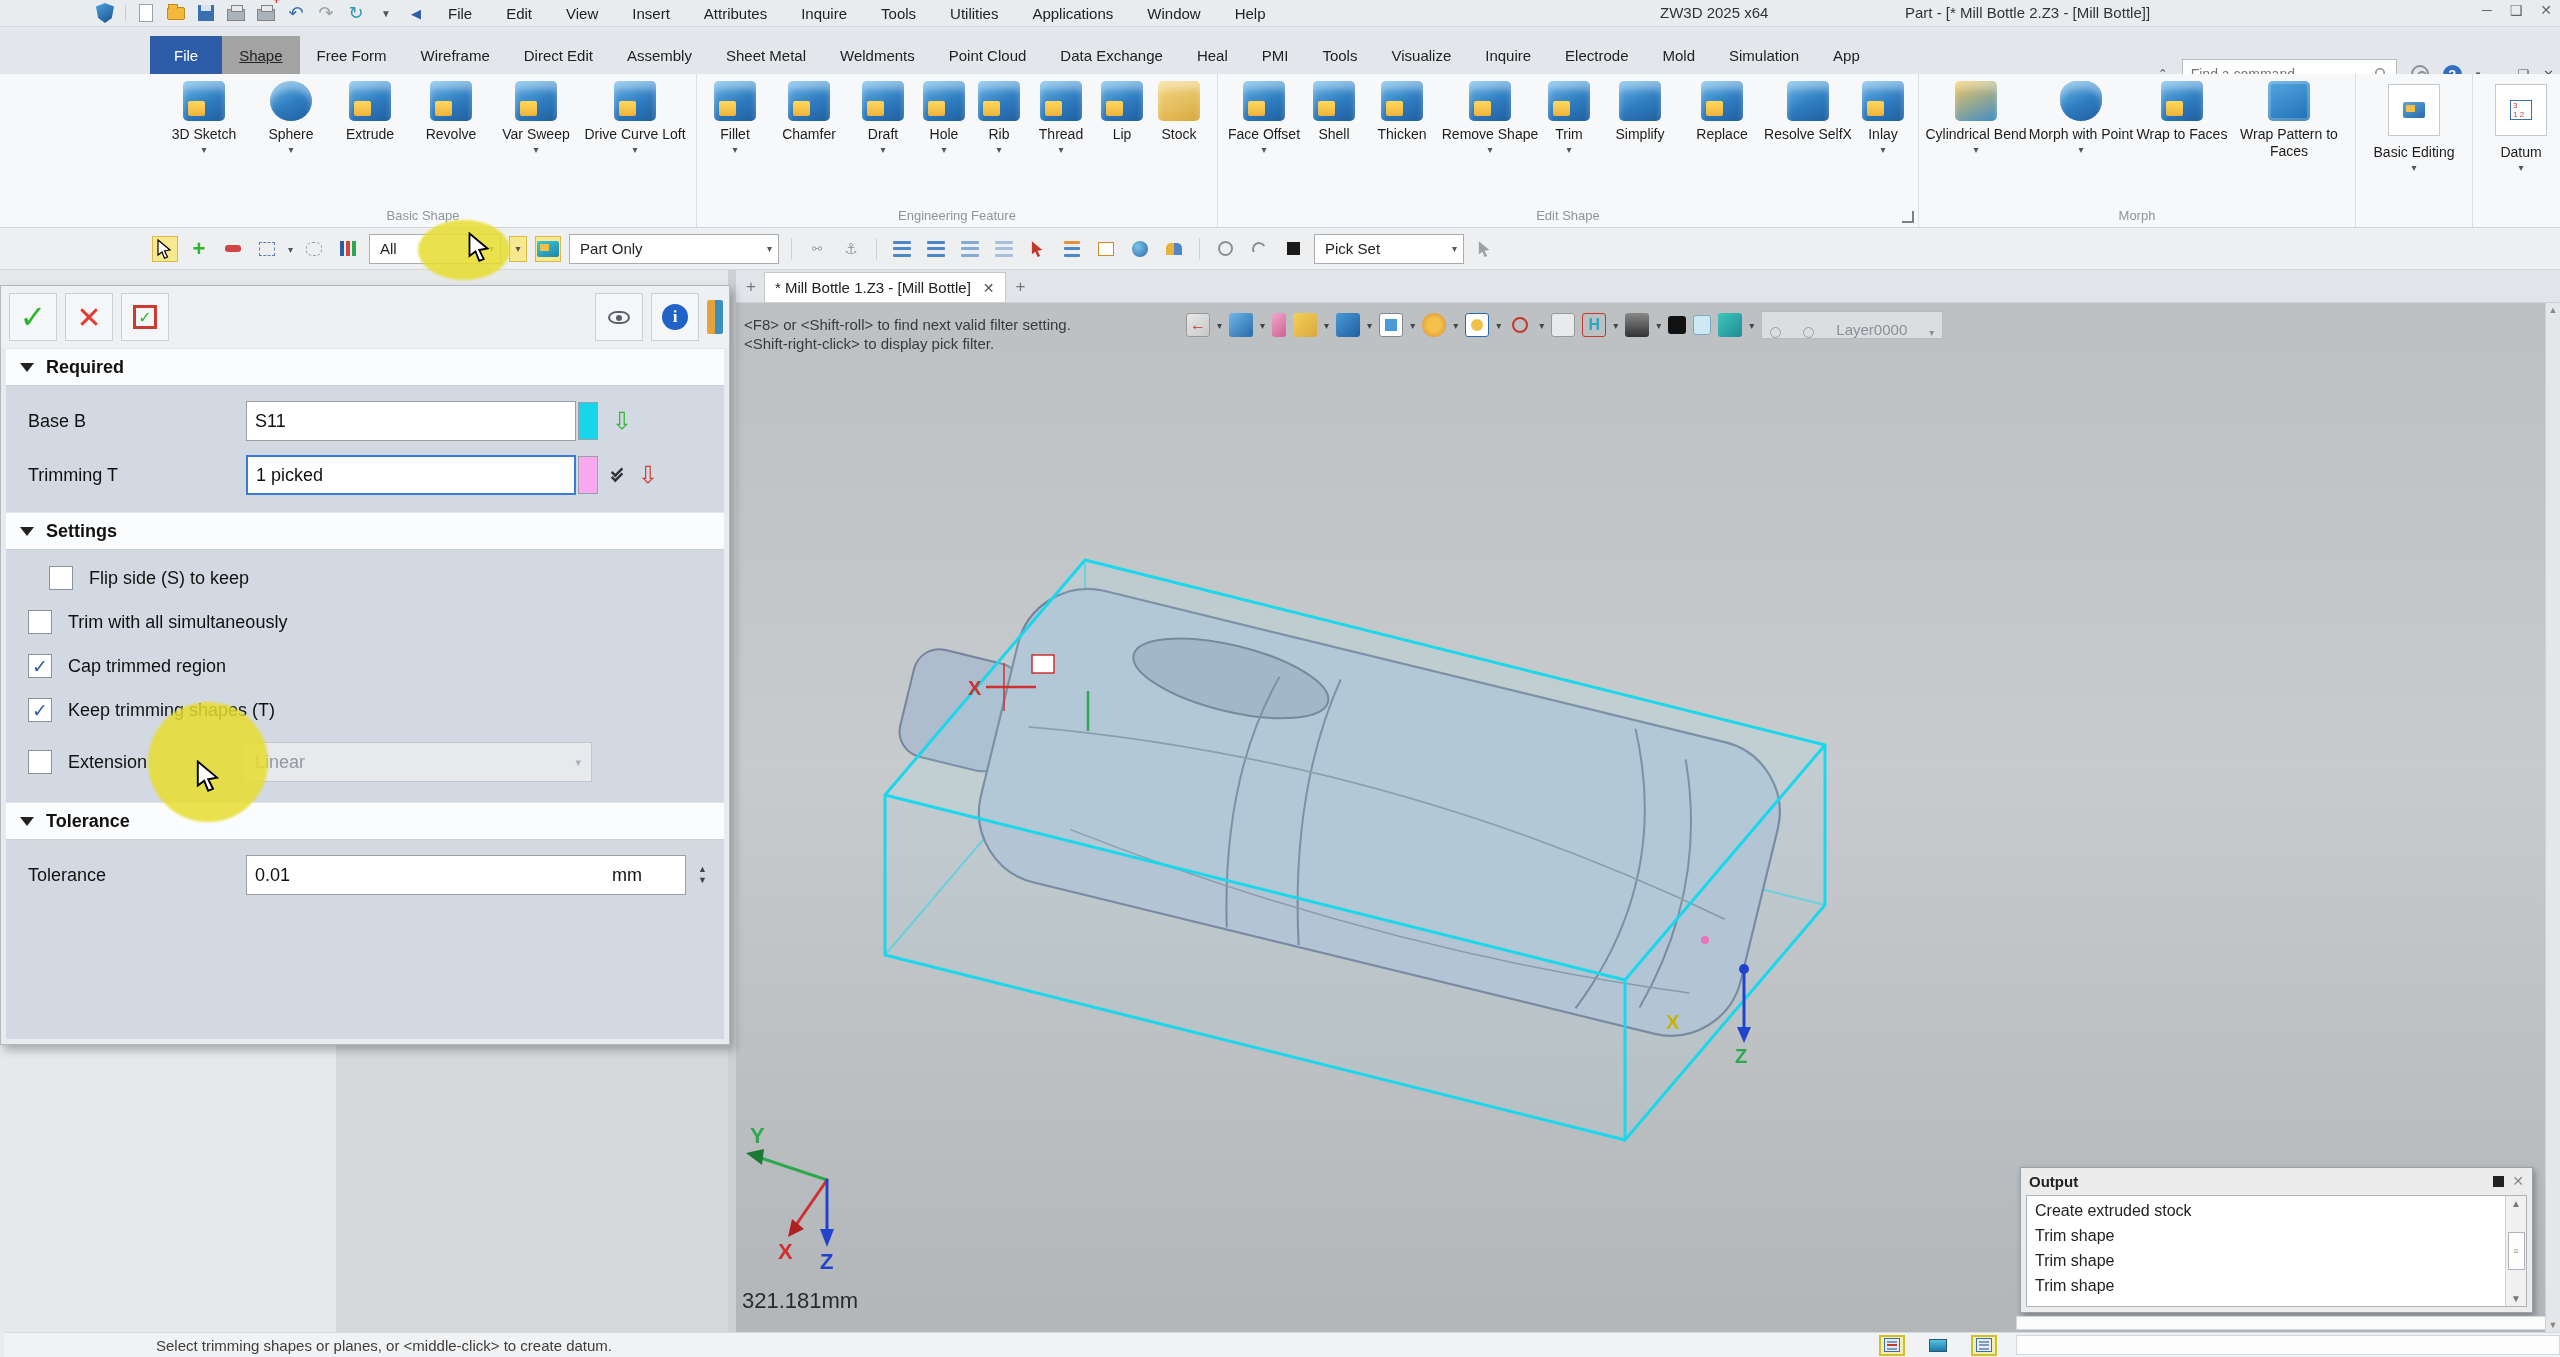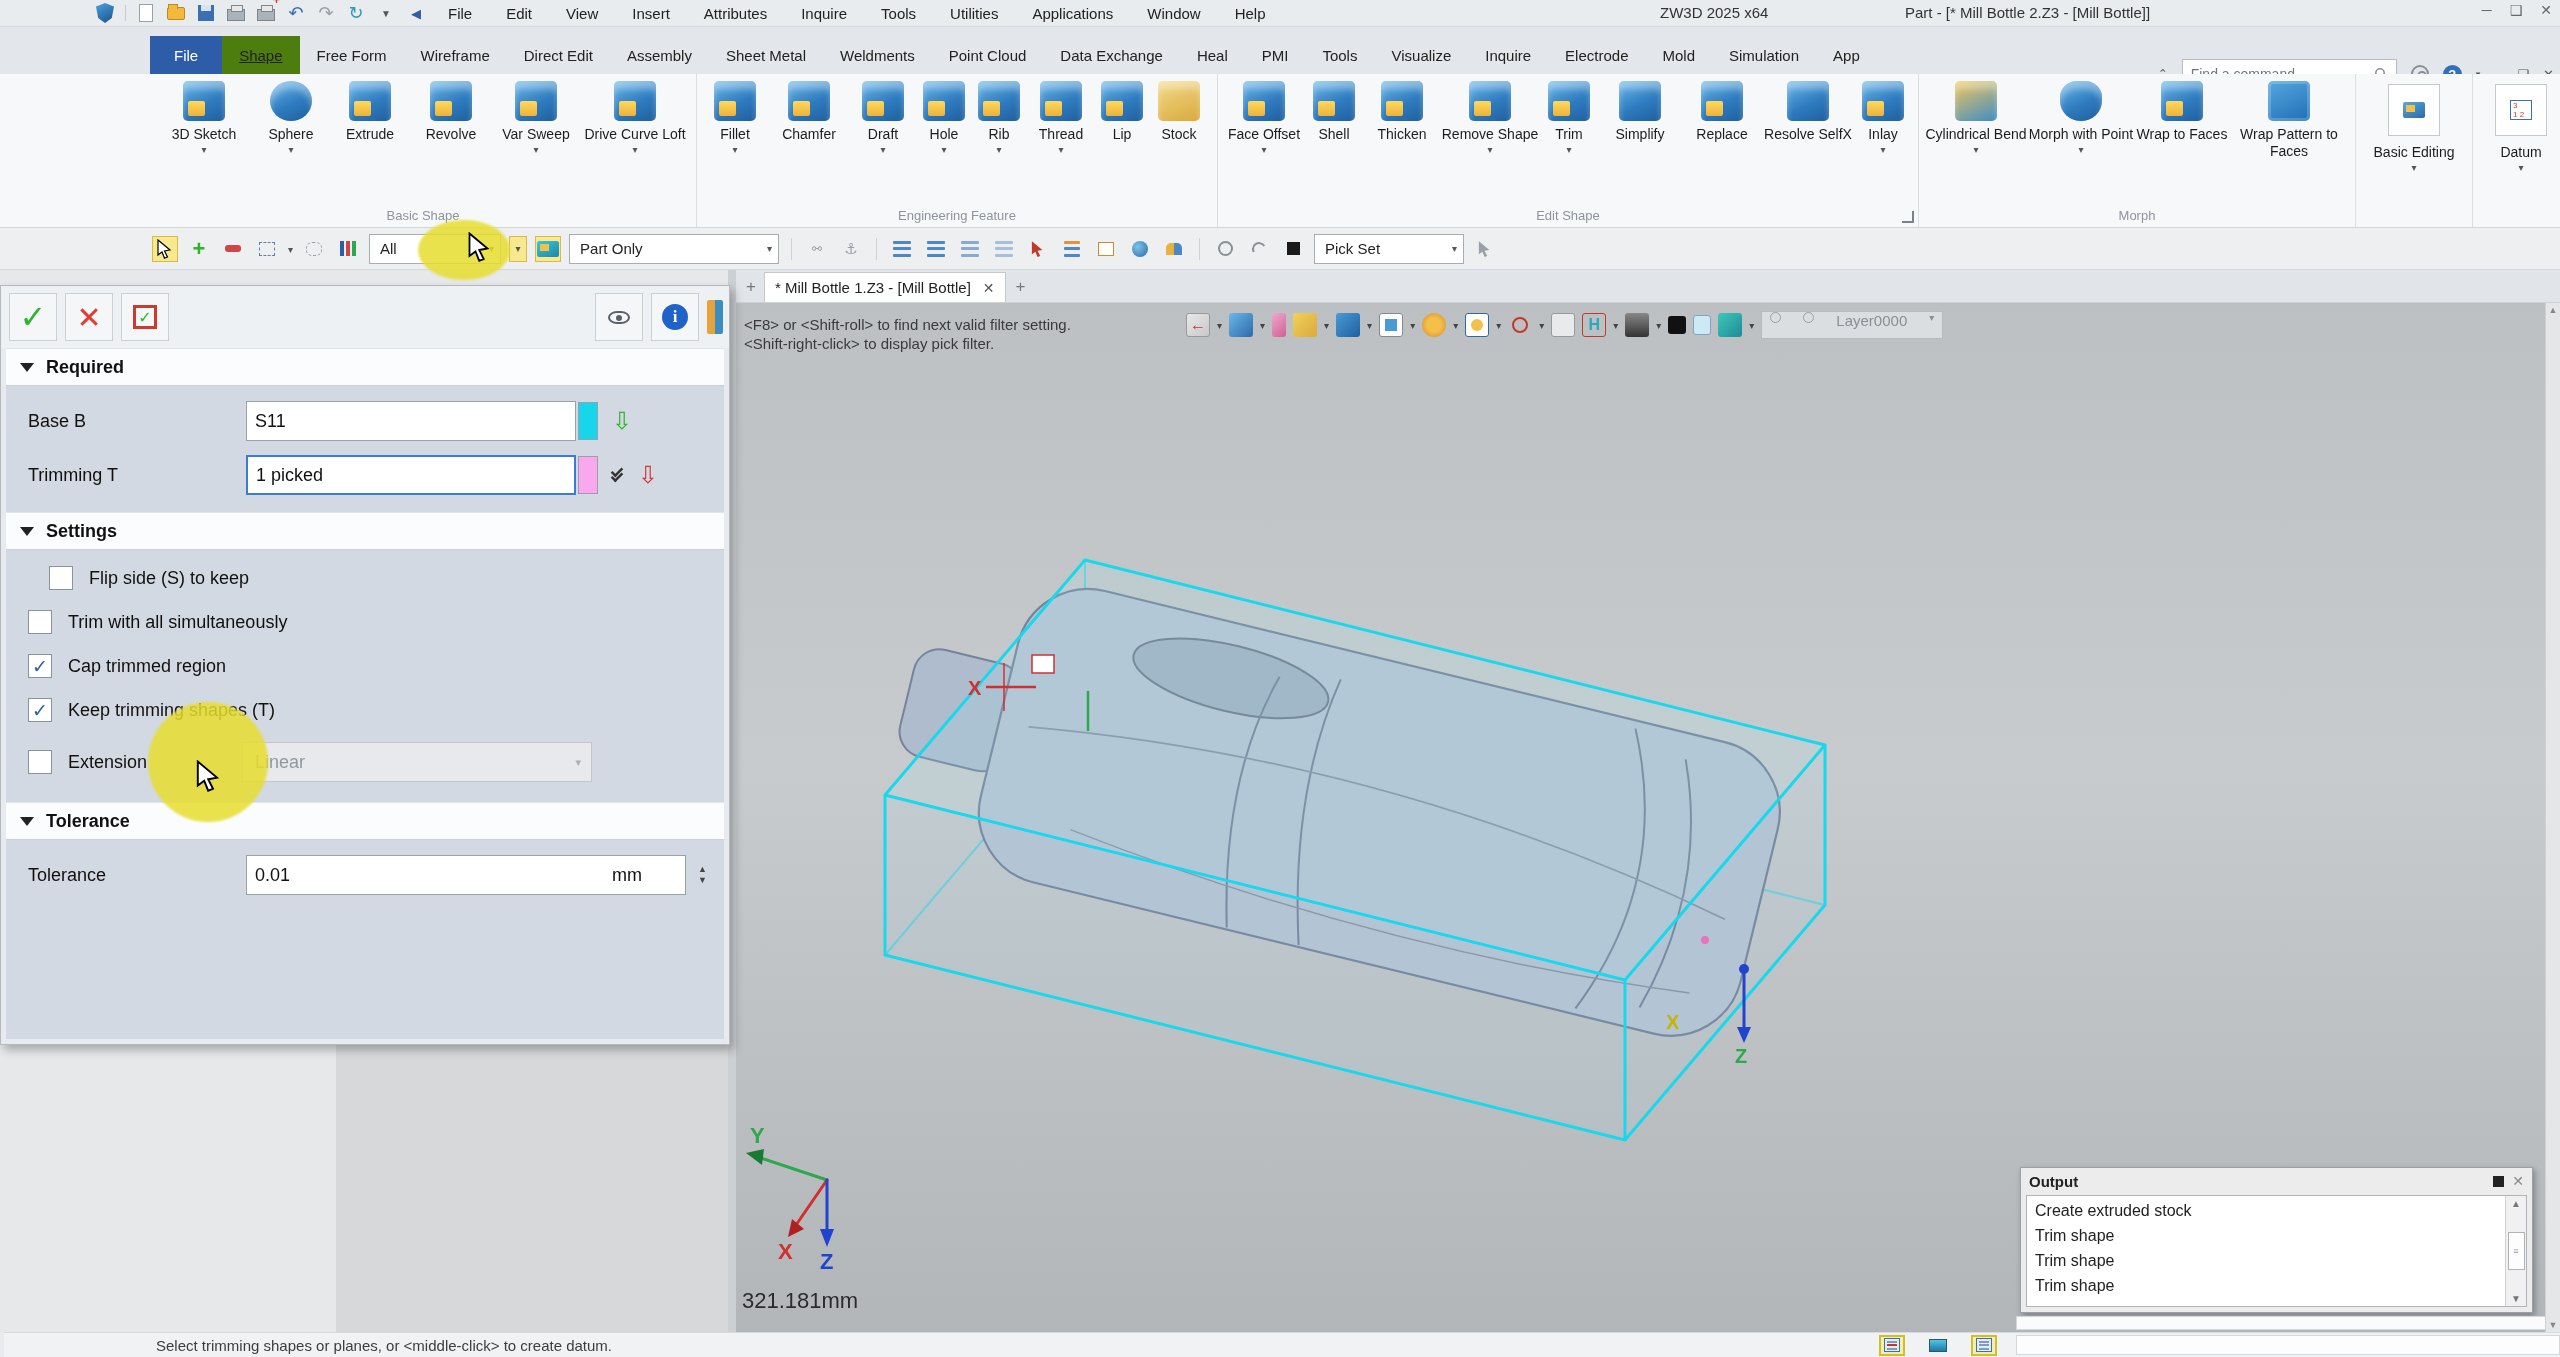--- a/index.html
+++ b/index.html
@@ -31,21 +31,21 @@
   .i-print { width:18px; height:12px; background:#aab2ba; border:1px solid #7d858d; position:relative; margin-top:4px; }
   .i-print::before { content:""; position:absolute; left:3px; top:-5px; width:10px; height:5px; background:#e8e8e8; border:1px solid #7d858d; }
   .i-printplus { position:relative; }
   .i-printplus::after { content:"+"; position:absolute; right:-4px; top:-10px; color:#d03c30; font-weight:bold; font-size:12px; }
 
   
   #tabrow { position:absolute; left:0; top:27px; width:2560px; height:47px;
     background:#e3e6ea; display:flex; align-items:flex-end; }
   .rtab { font-size:15px; color:#222; padding:11px 17px 10px; cursor:default; }
   .rtab.filetab { background:#2d5ca8; color:#fff; margin-left:150px; padding:11px 24px 10px; }
-  .rtab.active { background:#4d7c0f;text-decoration:underline; }
+  .rtab.active { background:#a3a3a3;text-decoration:underline; }
   #tab-right { position:absolute; right:6px; top:32px; display:flex; align-items:center; gap:14px; }
   .searchbox { width:215px; height:30px; background:#fff; border:1px solid #b8bcc1;
     display:flex; align-items:center; padding:0 8px; }
   .searchbox input { border:none; outline:none; flex:1; font-size:14px; color:#555;
     font-family:"Liberation Sans","DejaVu Sans",sans-serif; background:transparent; }
   .chev-up { color:#666; font-size:12px; }
   .gear { width:18px; height:18px; border:2px solid #8a9097; border-radius:50%; position:relative; }
   .gear::before { content:""; position:absolute; left:4px; top:4px; width:6px; height:6px; border:2px solid #8a9097; border-radius:50%; }
   .helpicon { width:19px; height:19px; border-radius:50%; background:#2f6fbe; color:#fff;
     font-size:13px; font-weight:bold; display:flex; align-items:center; justify-content:center; }
@@ -103,21 +103,21 @@
   #viewport { position:absolute; left:736px; top:303px; width:1824px; height:1029px;
     background:linear-gradient(180deg,#bdc0c3 0%,#c8cbce 45%,#b3b6b9 100%); overflow:hidden; }
   .hint { position:absolute; left:8px; font-size:15px; color:#3a3a3a; }
   #scene { position:absolute; left:0; top:0; }
 
   
   #viewtools { position:absolute; left:450px; top:8px; display:flex; align-items:center; gap:7px; }
   .vtile { width:24px; height:24px; border-radius:3px; }
   .vcar { font-size:10px; color:#444; }
   .layercombo { height:28px; min-width:150px; background:rgba(225,227,229,.85); border:1px solid #b7babd;
-    display:flex; align-items:flex-start; gap:22px; padding:0 8px; color:#8a8f95; font-size:15px; }
+    display:flex; align-items:flex-end; gap:22px; padding:0 8px; color:#8a8f95; font-size:15px; }
   .bulb { width:11px; height:11px; border-radius:50%; border:1.5px solid #9aa0a6; }
 
   
   #outputpanel { position:absolute; right:27px; top:864px; width:513px; height:146px;
     background:#ececec; border:1px solid #9aa0a6; box-shadow:2px 3px 6px rgba(0,0,0,.3); }
   .out-head { height:26px; display:flex; align-items:center; padding:0 8px; gap:8px; }
   .out-title { font-weight:bold; font-size:15px; color:#222; flex:1; }
   .out-sq { width:11px; height:11px; background:#222; }
   .out-x { color:#888; font-size:14px; }
   .out-body { position:absolute; left:5px; right:5px; top:27px; bottom:5px; background:#fff;

